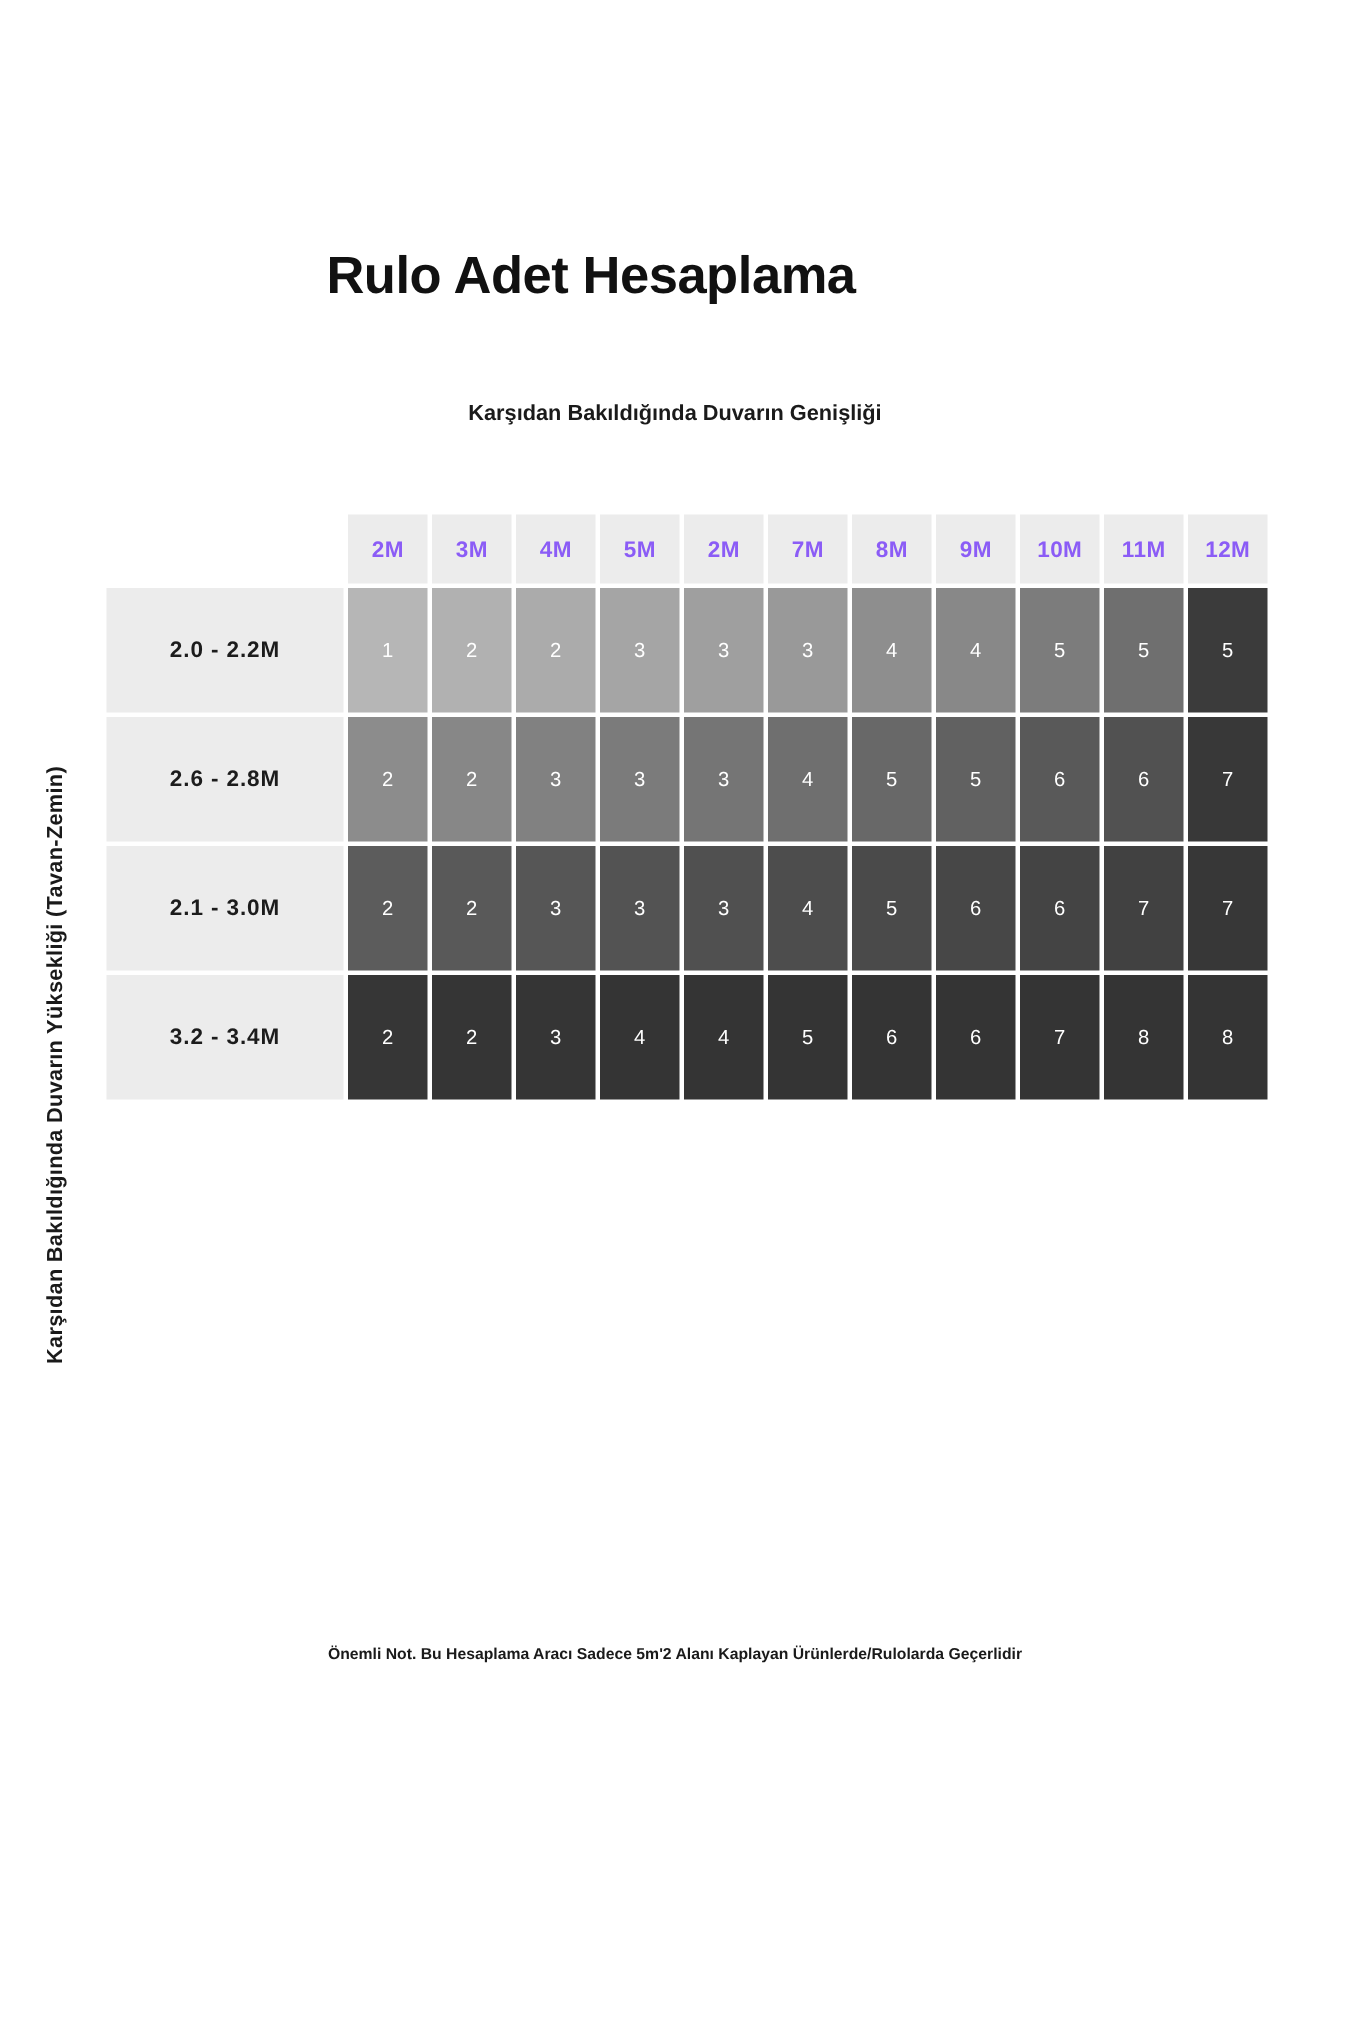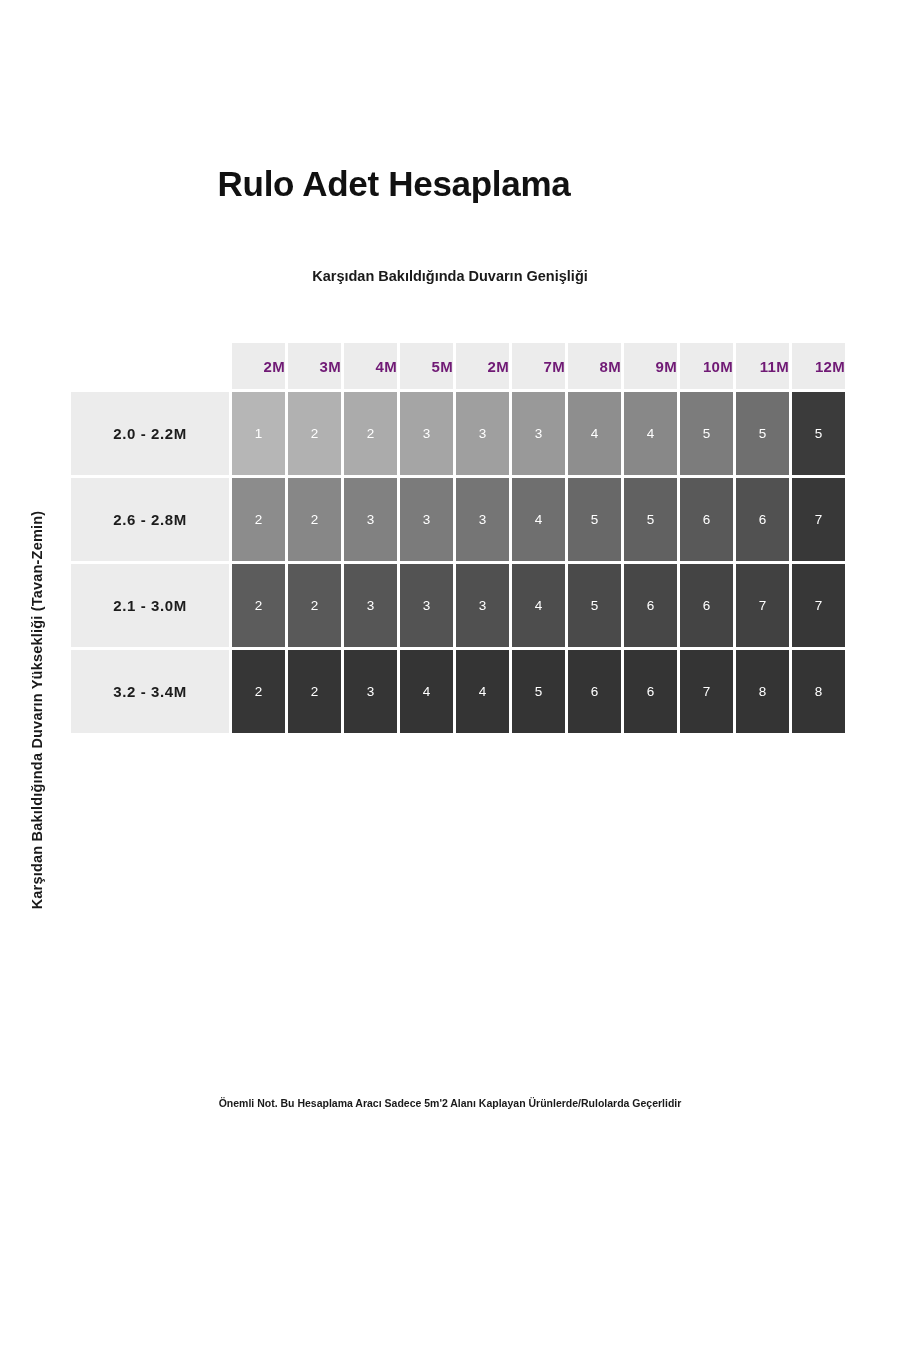--- a/index.html
+++ b/index.html
@@ -76,24 +76,24 @@
   }
   .corner {
     width: 158px;
     height: 46px;
     background: #ffffff;
   }
   .colhead {
     width: 53px;
     height: 46px;
     background: #ececec;
-    color: #701a75;
+    color: #8b5cf6;
     font-size: 15px;
     font-weight: bold;
-    text-align: right;
+    text-align: center;
     vertical-align: middle;
     letter-spacing: 0.3px;
   }
   .rowhead {
     width: 158px;
     height: 83px;
     background: #ececec;
     color: #1c1c1c;
     font-size: 15px;
     font-weight: bold;

